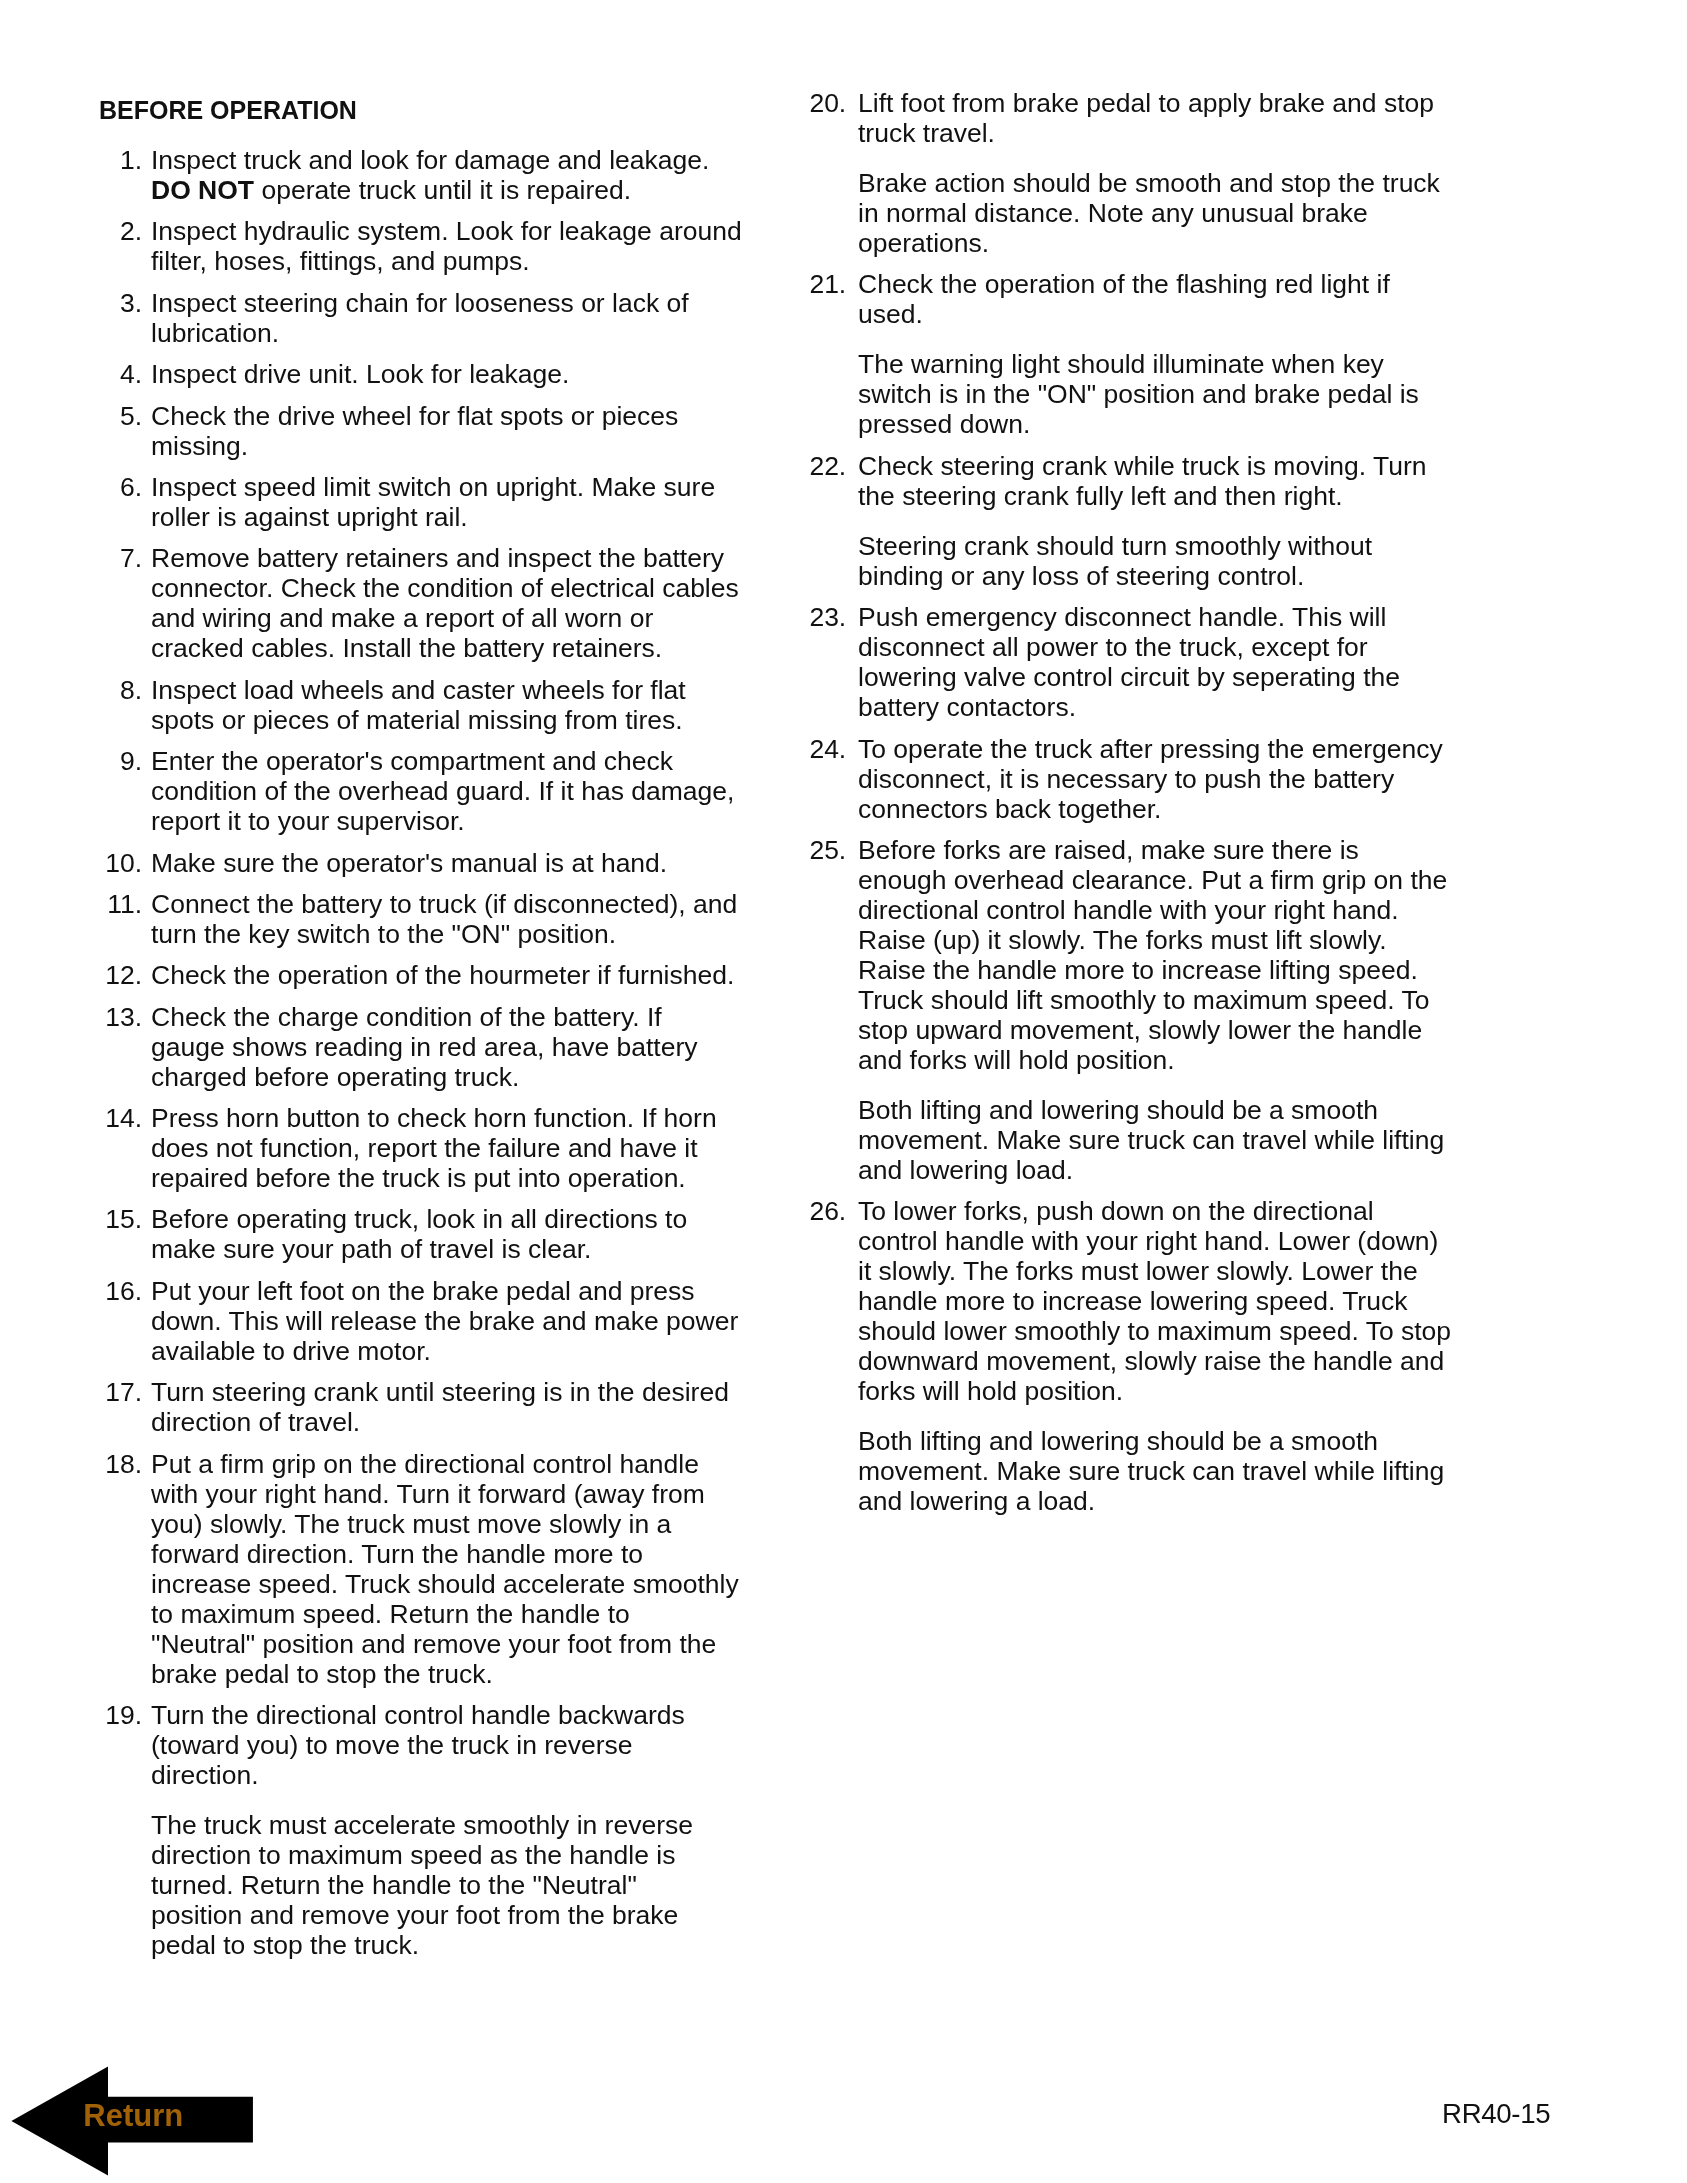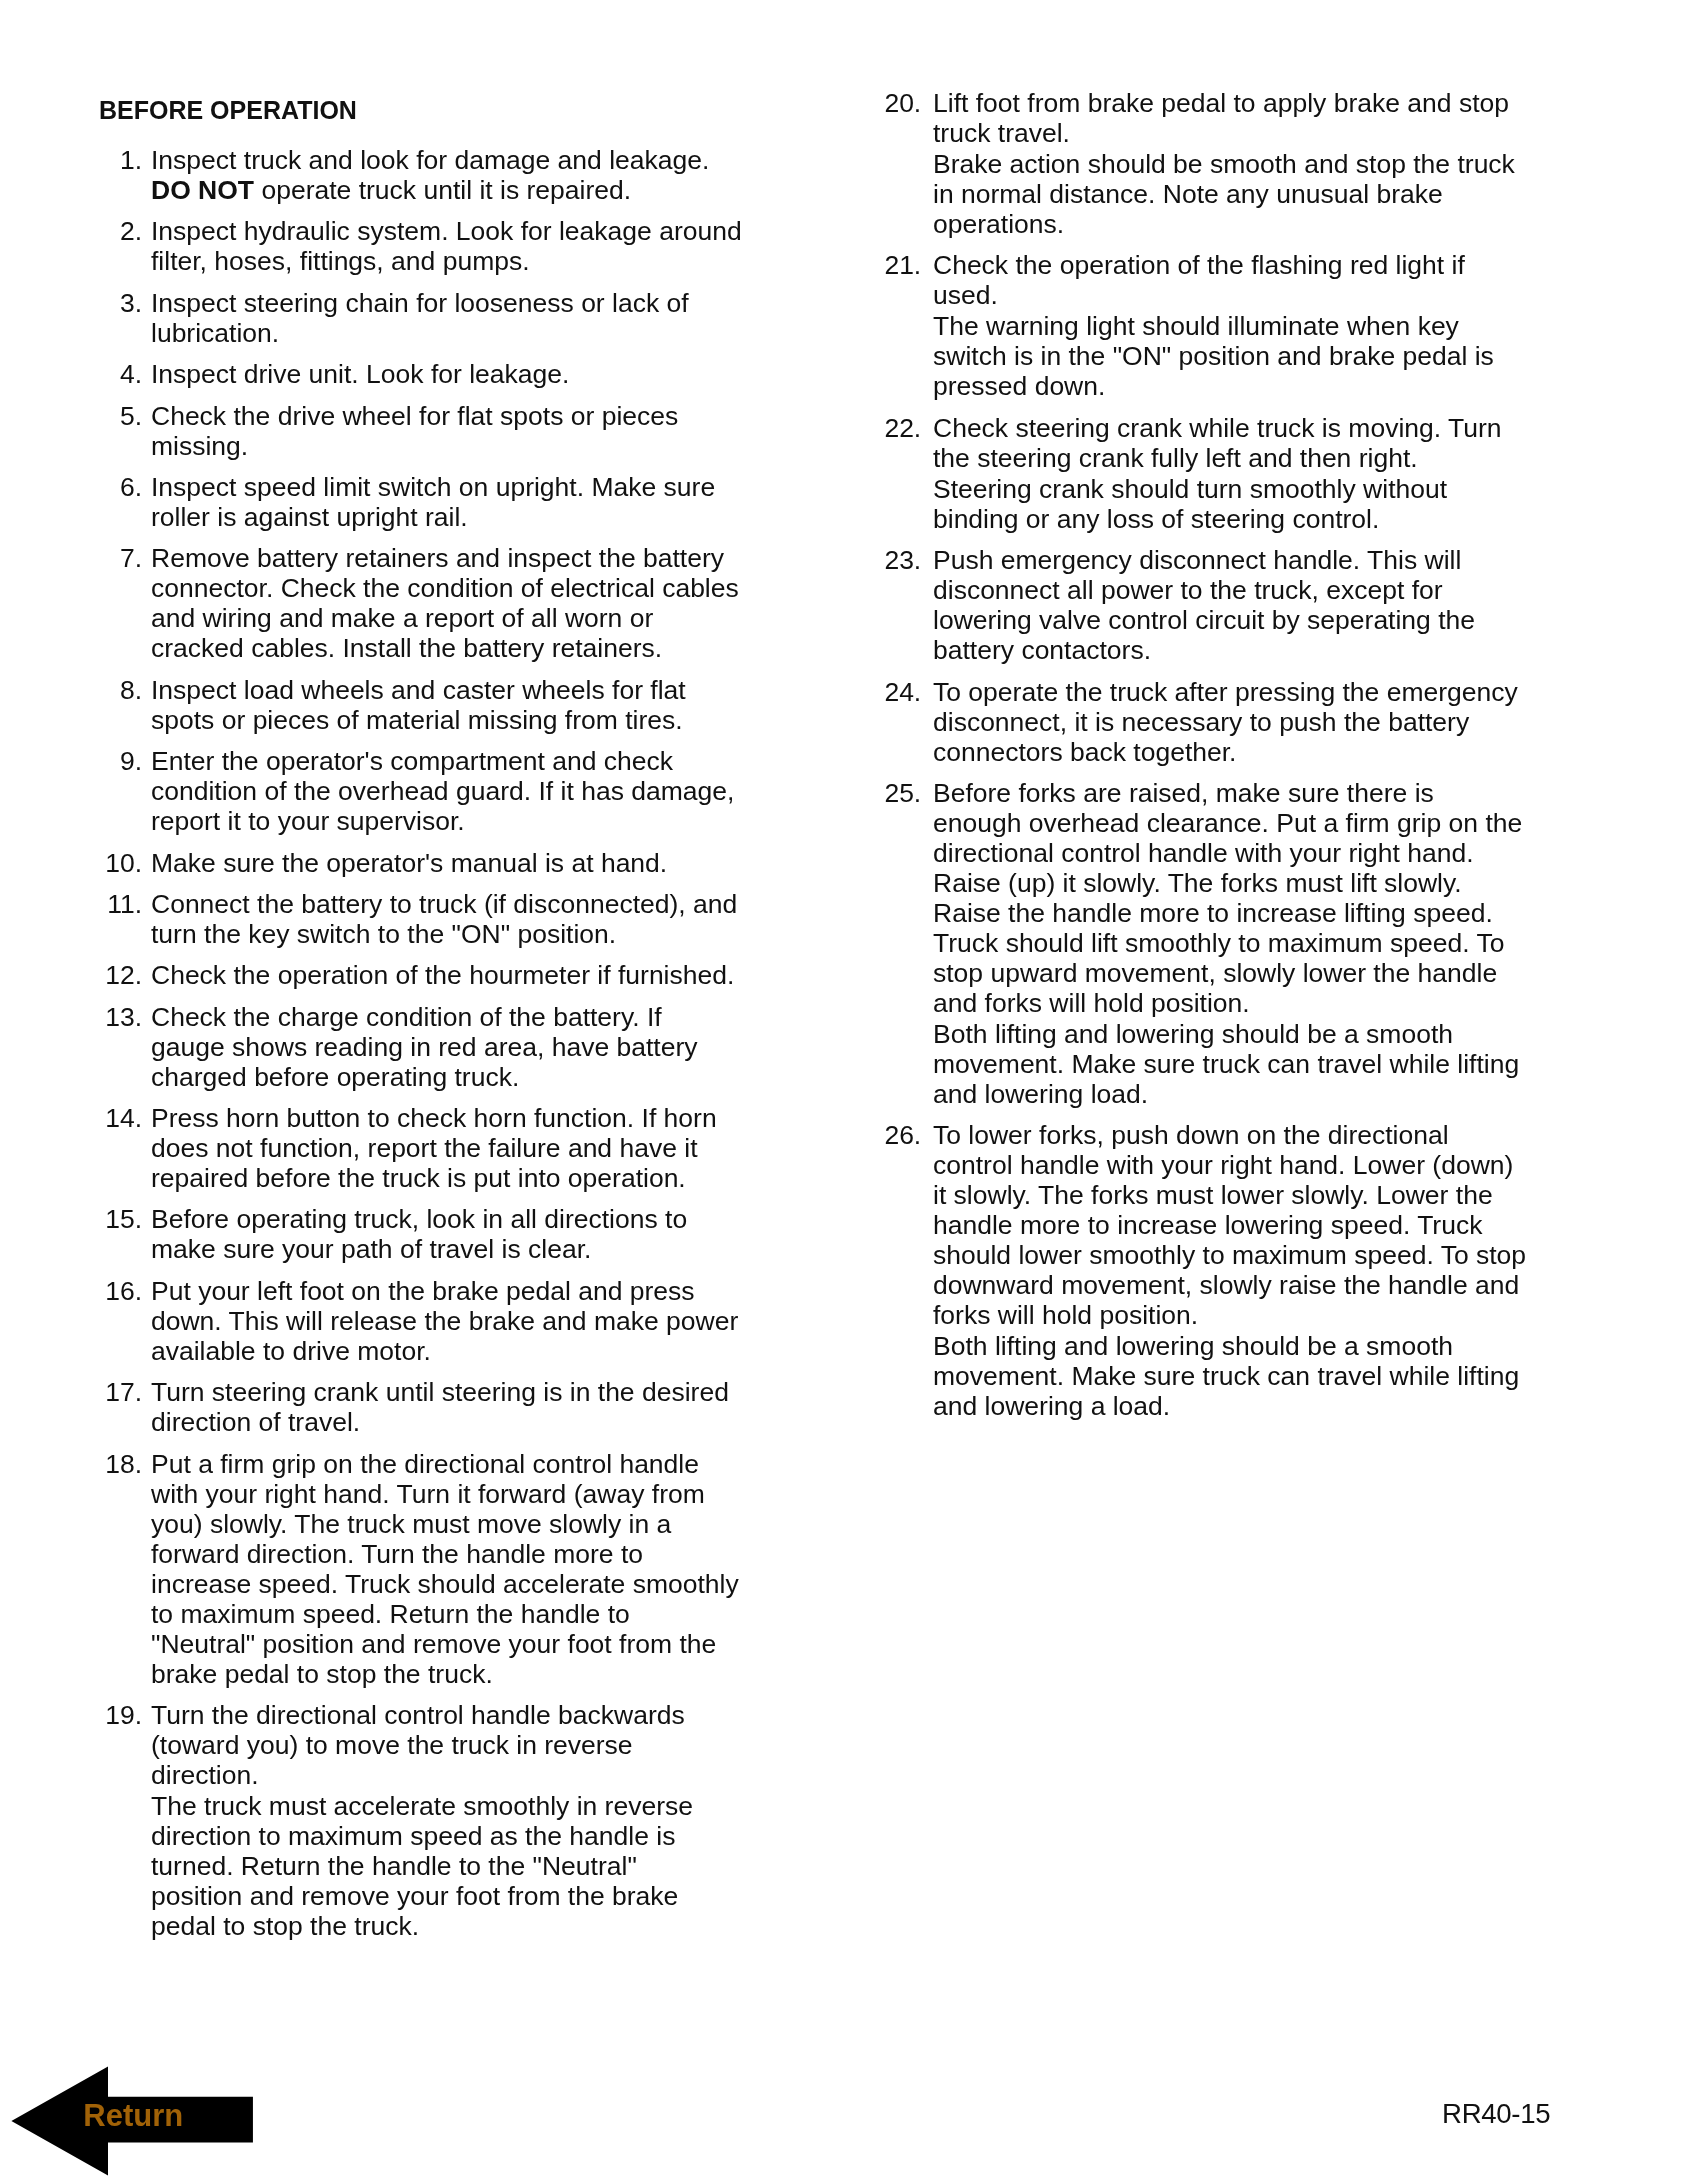--- a/index.html
+++ b/index.html
@@ -29,21 +29,21 @@
     letter-spacing: 0px;
     margin: 0;
     line-height: 30px;
   }
   .column {
     position: absolute;
     font-size: 26.5px;
     line-height: 30px;
   }
   .col-left  { left: 99px;  top: 145px; width: 696px; }
-  .col-right { left: 881px; top: 88px; width: 696px; }
+  .col-right { left: 806px; top: 88px; width: 696px; }
 
   .item {
     position: relative;
     margin: 0 0 11.4px 0;
   }
   .col-left .item  { padding-left: 52px; }
   .col-right .item { padding-left: 52px; }
 
   .num {
     position: absolute;
@@ -55,21 +55,21 @@
   .col-right .num { width: 41px; text-align: left; left: 3.4px; }
 
   .txt {
     white-space: pre-line;
     display: block;
   }
   .txt b { font-weight: bold; }
   .note {
     white-space: pre-line;
     display: block;
-    margin-top: 1px;
+    margin-top: 20px;
   }
 
   .return-btn {
     position: absolute;
     left: 10.3px;
     top: 2065px;
     width: 245px;
     height: 112px;
     cursor: pointer;
   }

